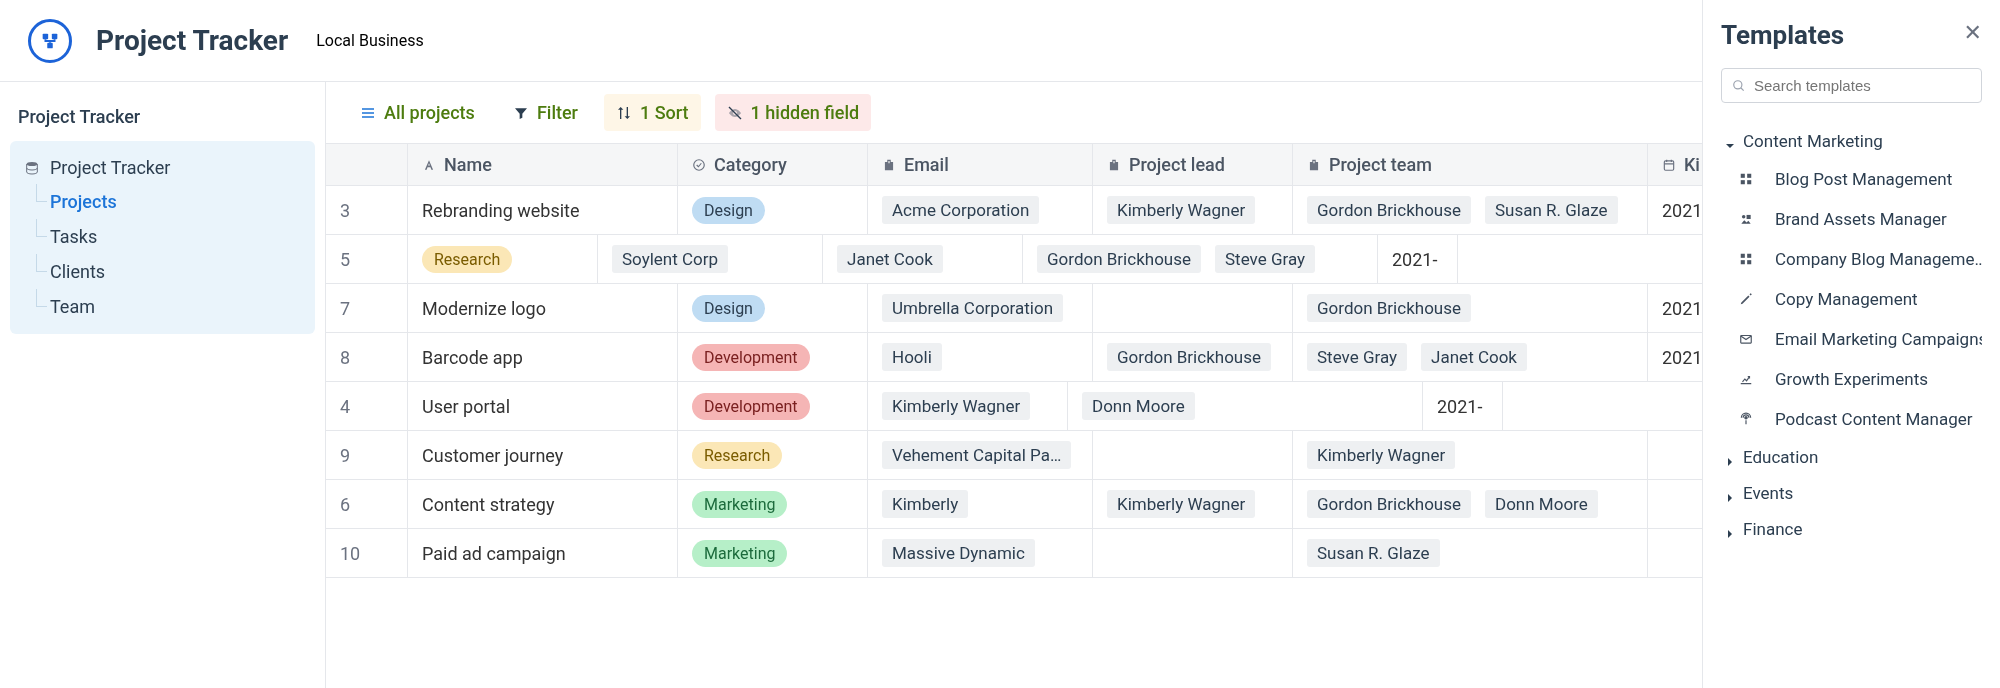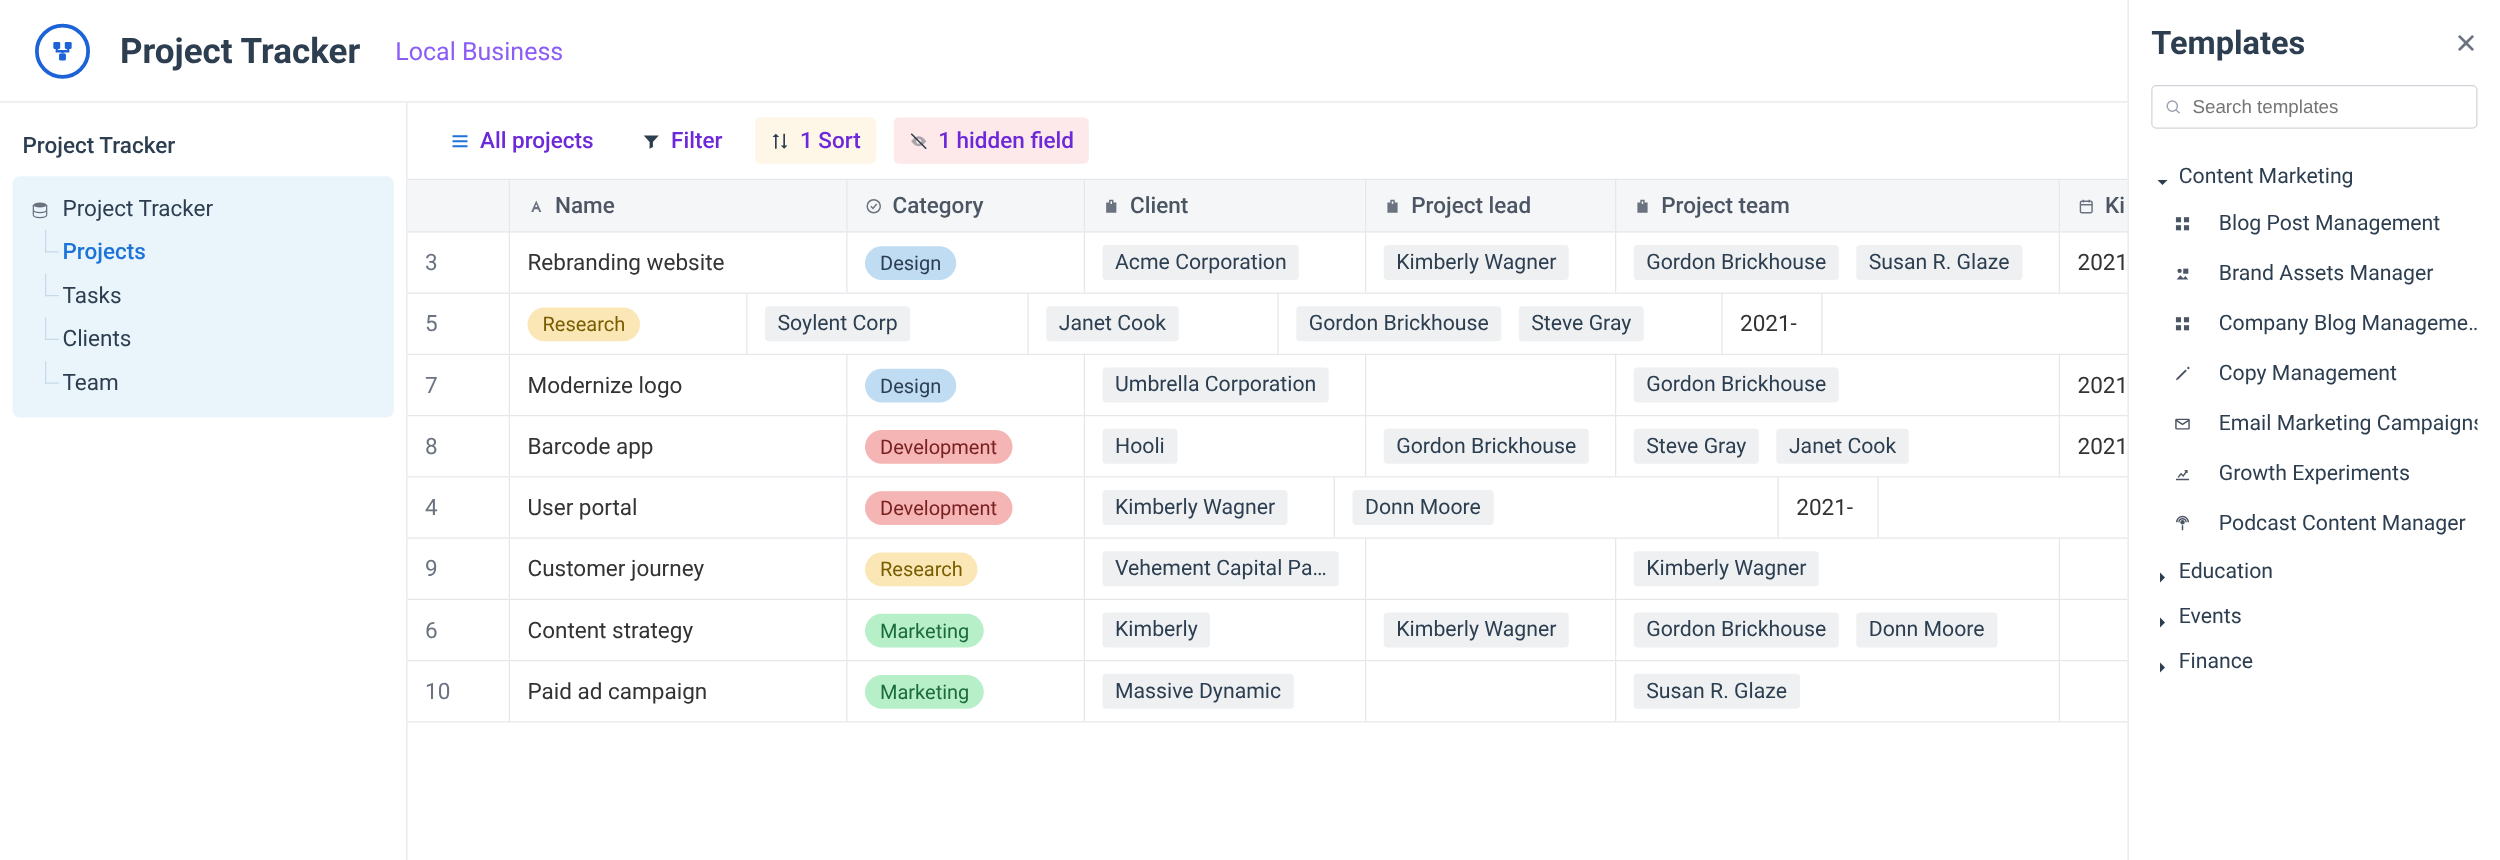--- a/index.html
+++ b/index.html
@@ -5,41 +5,41 @@
 * { box-sizing: border-box; margin: 0; padding: 0; }
 body { font-family: -apple-system, BlinkMacSystemFont, "Segoe UI", Roboto, sans-serif; font-size: 14px; color: #333; background: #fff; width: 2000px; height: 688px; overflow: hidden; }
 
 .app { display: flex; flex-direction: column; height: 100%; }
 
 
 .header { display: flex; align-items: center; padding: 18px 28px; border-bottom: 1px solid #e5e7eb; }
 .logo { width: 44px; height: 44px; border: 3px solid #1c63d8; border-radius: 50%; display: flex; align-items: center; justify-content: center; margin-right: 24px; }
 .logo svg { width: 22px; height: 22px; fill: #1c63d8; }
 .title { font-size: 28px; font-weight: 700; color: #2c3e50; margin-right: 28px; }
-.subtitle { font-size: 20px; color: #8b5cf6; }
+.subtitle { font-size: 16px; color: #000000; }
 .header-spacer { flex: 1; }
 .use-btn { background: #1c74d8; color: #fff; border: none; border-radius: 4px; padding: 12px 22px; font-size: 18px; font-weight: 600; cursor: pointer; }
 
 
 .main { display: flex; flex: 1; overflow: hidden; }
 
 
 .sidebar { width: 326px; border-right: 1px solid #e5e7eb; padding: 18px 10px; }
 .sidebar-title { font-size: 18px; font-weight: 500; color: #2c3e50; padding: 6px 8px 14px; }
 .tree { background: #eaf4fb; border-radius: 6px; padding: 10px 0; }
 .tree-root { display: flex; align-items: center; padding: 6px 14px; font-size: 18px; color: #2c3e50; cursor: pointer; }
 .tree-root svg { width: 16px; height: 16px; margin-right: 10px; fill: #6b7280; }
 .tree-item { display: flex; align-items: center; padding: 7px 14px 7px 40px; font-size: 18px; color: #2c3e50; cursor: pointer; position: relative; }
 .tree-item::before { content: ""; position: absolute; left: 26px; top: 0; bottom: 50%; width: 10px; border-left: 1px solid #c5d9e8; border-bottom: 1px solid #c5d9e8; }
 .tree-item.active { color: #1c74d8; font-weight: 500; }
 
 
 .content { flex: 1; display: flex; flex-direction: column; overflow: hidden; }
 .toolbar { display: flex; align-items: center; padding: 12px 22px; border-bottom: 1px solid #e5e7eb; gap: 14px; }
-.tb-btn { display: flex; align-items: center; gap: 8px; padding: 8px 12px; border-radius: 4px; font-size: 18px; font-weight: 500; color: #6d28d9; cursor: pointer; }
+.tb-btn { display: flex; align-items: center; gap: 8px; padding: 8px 12px; border-radius: 4px; font-size: 18px; font-weight: 500; color: #4d7c0f; cursor: pointer; }
 .tb-btn svg { width: 16px; height: 16px; fill: #2c3e50; }
 .tb-sort { background: #fef6e7; }
 .tb-hidden { background: #fde9e9; }
 .toolbar-spacer { flex: 1; }
 .search-icon { width: 18px; height: 18px; fill: #2c3e50; cursor: pointer; margin-right: 8px; }
 
 
 .table { display: flex; flex-direction: column; flex: 1; overflow: hidden; }
 .thead, .trow { display: flex; border-bottom: 1px solid #e5e7eb; }
 .thead { background: #f5f6f7; font-weight: 500; color: #4b5563; }
@@ -56,21 +56,21 @@
 .tag { display: inline-block; padding: 4px 12px; border-radius: 14px; font-size: 16px; }
 .tag-design { background: #bfdcf3; color: #2c3e50; }
 .tag-research { background: #fbe7b6; color: #7a5c00; }
 .tag-dev { background: #f5b5b5; color: #7a2020; }
 .tag-marketing { background: #b6efc8; color: #1c6b3c; }
 
 .chip { display: inline-block; background: #eef0f2; padding: 4px 10px; border-radius: 3px; margin-right: 6px; font-size: 17px; color: #2c3e50; white-space: nowrap; overflow: hidden; text-overflow: ellipsis; max-width: 100%; }
 
 
 .panel { width: 298px; border-left: 1px solid #e5e7eb; display: flex; flex-direction: column; padding: 20px 18px; position: absolute; right: 0; top: 0; bottom: 0; background: #fff; }
-.panel-head { display: flex; align-items: center; justify-content: space-between; margin-bottom: 18px; }
+.panel-head { display: flex; justify-content: space-between; margin-bottom: 18px; }
 .panel-title { font-size: 26px; font-weight: 700; color: #2c3e50; }
 .panel-close { font-size: 22px; color: #6b7280; cursor: pointer; }
 .panel-search { display: flex; align-items: center; border: 1px solid #d1d5db; border-radius: 4px; padding: 8px 10px; margin-bottom: 20px; }
 .panel-search svg { width: 14px; height: 14px; fill: #9ca3af; margin-right: 8px; }
 .panel-search input { border: none; outline: none; font-size: 15px; flex: 1; }
 .cat-head { display: flex; align-items: flex-end; gap: 8px; font-size: 17px; color: #2c3e50; padding: 8px 4px; cursor: pointer; }
 .cat-head svg { width: 10px; height: 10px; fill: #2c3e50; }
 .tpl-item { display: flex; align-items: center; gap: 22px; padding: 10px 4px 10px 18px; font-size: 17px; color: #2c3e50; cursor: pointer; white-space: nowrap; overflow: hidden; text-overflow: ellipsis; }
 .tpl-item svg { width: 14px; height: 14px; fill: #4b5563; flex-shrink: 0; }
 </style>
@@ -160,21 +160,21 @@
             <svg viewBox="0 0 24 24">
                 <circle cx="12" cy="12" r="9" fill="none" stroke="#6b7280" stroke-width="2"></circle>
                 <path d="M8 12l3 3 5-6" fill="none" stroke="#6b7280" stroke-width="2"></path>
               </svg>
             <span>Category</span>
           </div>
           <div class="th col-client">
             <svg viewBox="0 0 24 24">
                 <path d="M9 3v4H5v14h14V7h-4V3H9zm2 2h2v4h-2V5z"></path>
               </svg>
-            <span>Client</span>
+            <span>Email</span>
           </div>
           <div class="th col-lead">
             <svg viewBox="0 0 24 24">
                 <path d="M9 3v4H5v14h14V7h-4V3H9zm2 2h2v4h-2V5z"></path>
               </svg>
             <span>Project lead</span>
           </div>
           <div class="th col-team">
             <svg viewBox="0 0 24 24">
                 <path d="M9 3v4H5v14h14V7h-4V3H9zm2 2h2v4h-2V5z"></path>

